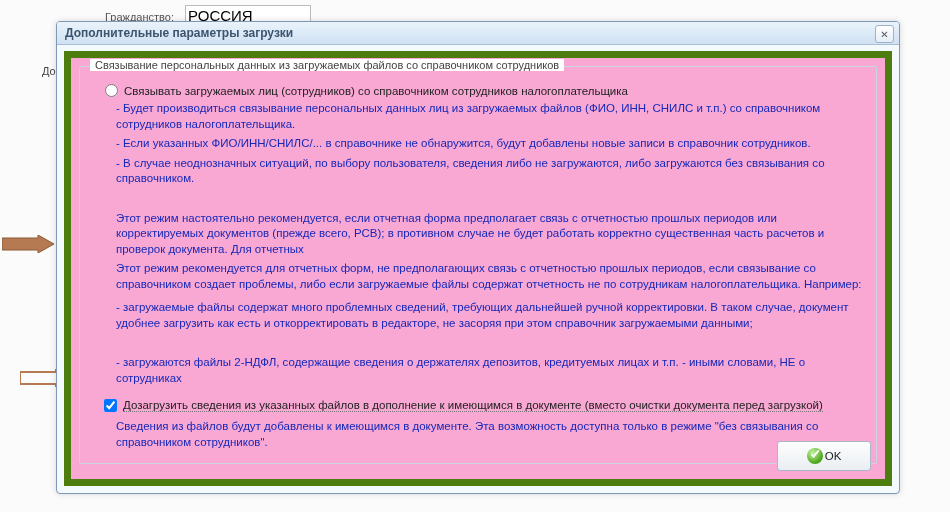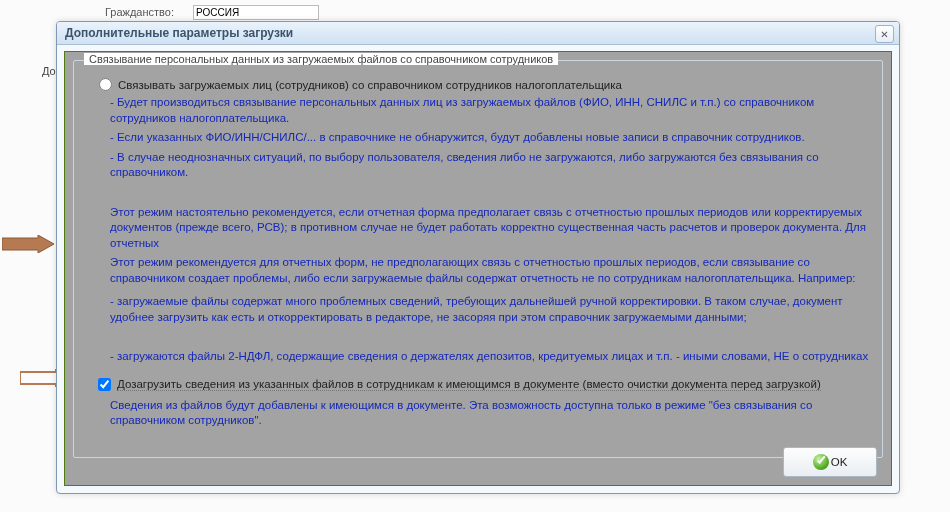--- a/index.html
+++ b/index.html
@@ -1,23 +1,23 @@
 <!DOCTYPE html>
 <html><head>
 <meta charset="utf-8">
 <style>
 html,body{margin:0;padding:0;width:950px;height:512px;font-family:Arial,sans-serif;font-size:11.5px;background:#fbfbfb;color:#222;overflow:hidden}
 .bg-field{position:absolute;left:105px;top:5px;font-size:11px;color:#555}
-.bg-field input{border:1px solid #bbb;width:120px;font-size:10px;margin-left:16px}
+.bg-field input{border:1px solid #bbb;width:120px;font-size:15px;margin-left:8px}
 .bg-d{position:absolute;left:42px;top:65px;font-size:11px;color:#444}
 .dialog{position:absolute;left:56px;top:21px;width:842px;height:471px;border:1px solid #7f98b6;border-radius:4px;background:#f4f9fd;box-shadow:0 0 6px rgba(0,0,0,.15)}
 .titlebar{height:22px;background:linear-gradient(#eaf3fb,#cfe1f3);border-bottom:1px solid #a9bed4;border-radius:3px 3px 0 0;position:relative;display:flex;align-items:center;padding:0 8px}
 .titlebar .title{color:#3c546e;font-weight:bold;font-size:12px}
 .close-btn{position:absolute;right:5px;top:3px;width:17px;height:16px;border:1px solid #9fb2c6;border-radius:3px;background:linear-gradient(#fff,#e6eef6);display:flex;align-items:center;justify-content:center;color:#556;cursor:pointer;font-size:10px}
-.body{position:absolute;left:7px;top:29px;right:7px;bottom:7px;background:#a3a3a3;border:1px solid #4d7c0f}
+.body{position:absolute;left:7px;top:29px;right:7px;bottom:7px;background:#f9a8d4;border:7px solid #4d7c0f}
 .group{position:absolute;left:8px;top:8px;right:8px;height:380px;border:1px solid #c9d6e2;border-radius:2px;padding:10px 12px 6px}
 .group .legend{position:absolute;top:-8px;left:10px;background:#fff;padding:0 5px;font-size:11px;color:#444}
 .radio-line{display:flex;align-items:flex-end;margin:4px 0 4px 8px}
 .radio-line input{margin-right:6px}
 .desc{margin:4px 0 4px 24px;color:#1528b7;line-height:1.35}
 .chk-line{display:flex;align-items:center;margin:10px 0 4px 8px}
 .chk-line input{margin-right:6px}
 .chk-line label{border-bottom:1px dotted #777}
 .btnbar{position:absolute;right:14px;bottom:8px;display:flex;gap:10px}
 .btn{min-width:92px;height:28px;border:1px solid #aab7c4;border-radius:3px;background:linear-gradient(#fdfdfd,#e9eef3);display:flex;align-items:center;justify-content:center;gap:2px;cursor:pointer;color:#222}
@@ -73,21 +73,21 @@
       <div class="desc">- Если указанных ФИО/ИНН/СНИЛС/... в справочнике не обнаружится, будут добавлены новые записи в справочник сотрудников.</div>
       <div class="desc">- В случае неоднозначных ситуаций, по выбору пользователя, сведения либо не загружаются, либо загружаются без связывания со справочником.</div>
       <div class="desc" style="margin-top:24px">Этот режим настоятельно рекомендуется, если отчетная форма предполагает связь с отчетностью прошлых периодов или корректируемых документов (прежде всего, РСВ); в противном случае не будет работать корректно существенная часть расчетов и проверок документа. Для отчетных</div>
 
       <div class="desc">Этот режим рекомендуется для отчетных форм, не предполагающих связь с отчетностью прошлых периодов, если связывание со справочником создает проблемы, либо если загружаемые файлы содержат отчетность не по сотрудникам налогоплательщика. Например:</div>
       <div class="desc" style="margin-top:8px">- загружаемые файлы содержат много проблемных сведений, требующих дальнейшей ручной корректировки. В таком случае, документ удобнее загрузить как есть и откорректировать в редакторе, не засоряя при этом справочник загружаемыми данными;</div>
       <div class="desc" style="margin-top:24px">- загружаются файлы 2-НДФЛ, содержащие сведения о держателях депозитов, кредитуемых лицах и т.п. - иными словами, НЕ о сотрудниках</div>
 
       <div class="chk-line">
         <input type="checkbox" checked="" style="">
-        <label>Дозагрузить сведения из указанных файлов в сотрудникам к имеющимся в документе (вместо очистки документа перед загрузкой)</label>
+        <label>Дозагрузить сведения из указанных файлов в дополнение к имеющимся в документе (вместо очистки документа перед загрузкой)</label>
       </div>
       <div class="desc">Сведения из файлов будут добавлены к имеющимся в документе. Эта возможность доступна только в режиме "без связывания со справочником сотрудников".</div>
     </div>
 
     <div class="btnbar">
       <div class="btn">
         <span class="ic ic-ok"></span>
         <span>OK</span>
       </div>
     </div>

